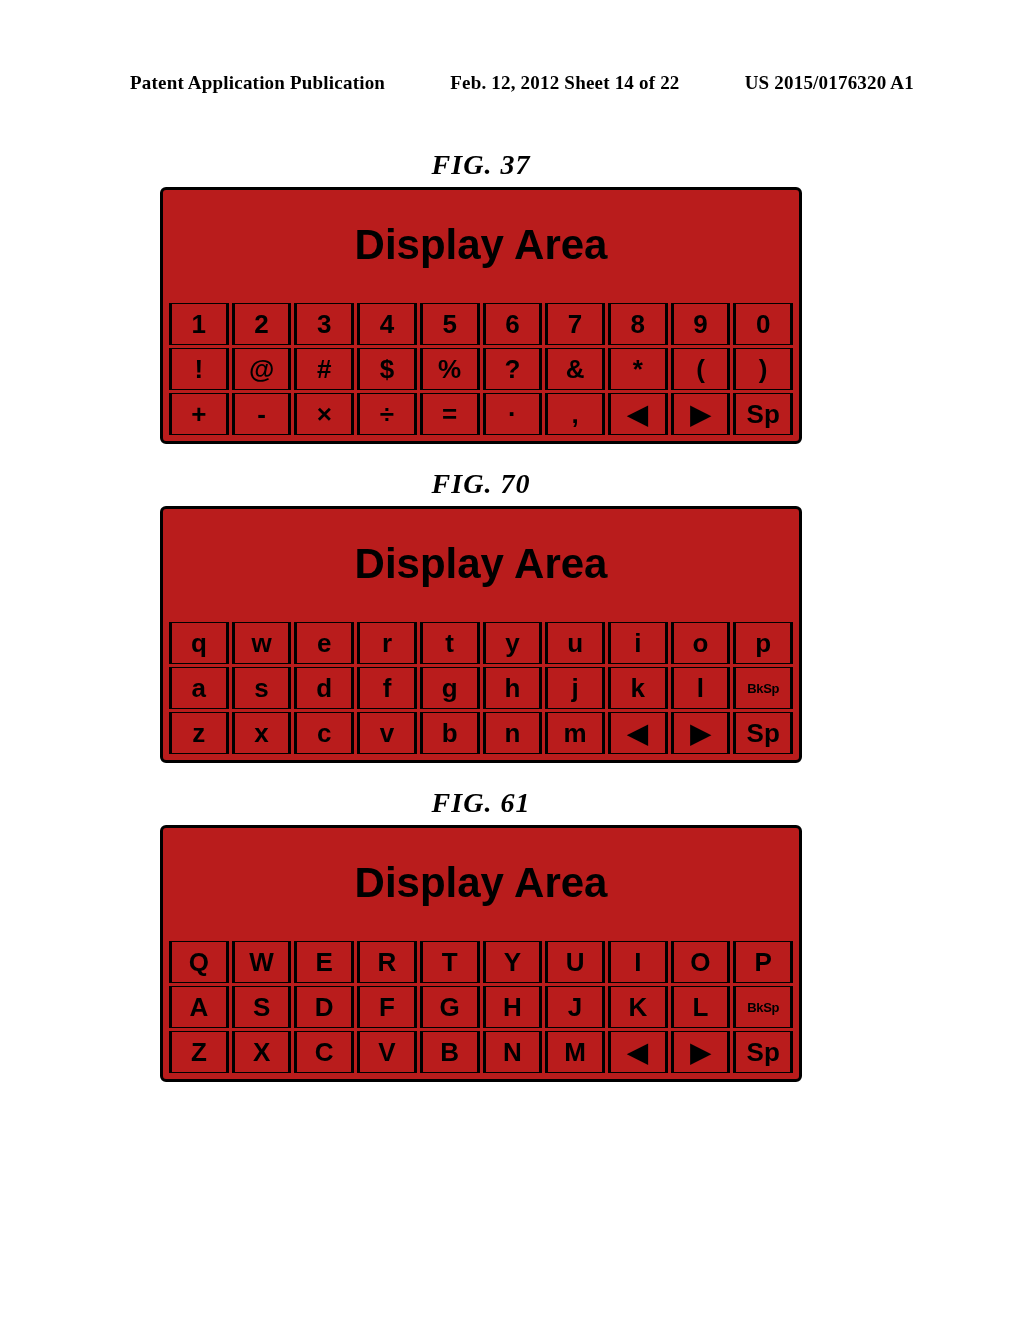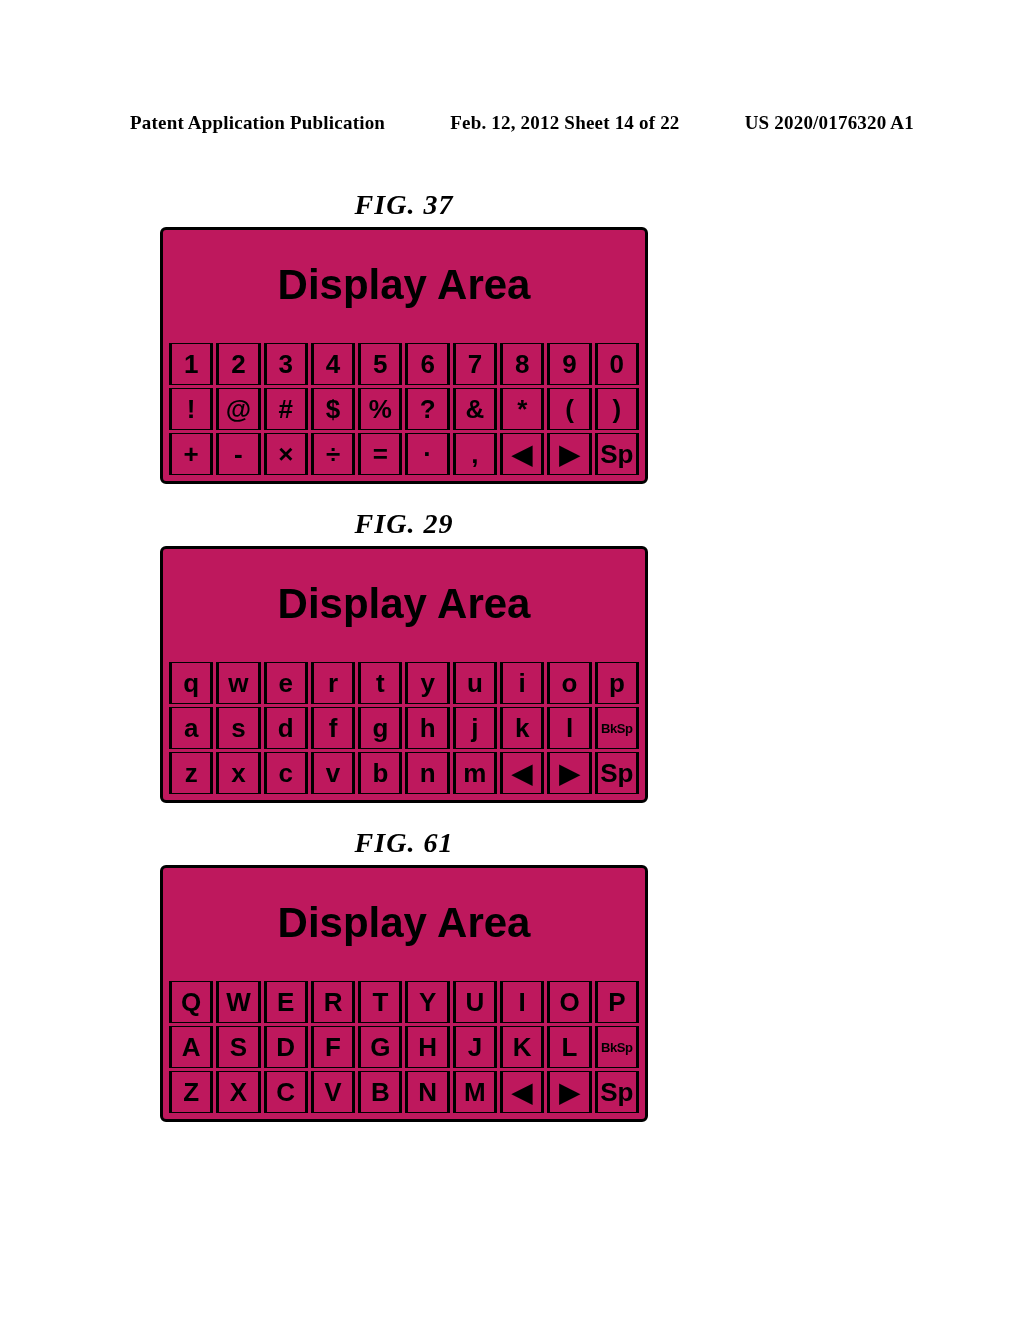--- a/index.html
+++ b/index.html
@@ -7,21 +7,21 @@
     padding: 0;
     background: #fff;
     font-family: "Times New Roman", Times, serif;
     color: #000;
     width: 1024px;
   }
   .page {
     width: 1024px;
     height: 1320px;
     box-sizing: border-box;
-    padding: 112px 110px 40px 130px;
+    padding: 72px 110px 40px 130px;
     position: relative;
   }
   .header-line {
     font-size: 19px;
     font-weight: bold;
     display: flex;
     justify-content: space-between;
     margin-bottom: 55px;
     letter-spacing: 0.2px;
   }
@@ -38,26 +38,26 @@
     align-items: center;
   }
   .fig-title {
     font-size: 28px;
     font-weight: bold;
     font-style: italic;
     letter-spacing: 1px;
     margin-bottom: 6px;
   }
   .device {
-    width: 488px;
+    width: 642px;
     border: 3px solid #000;
     border-radius: 6px;
     box-sizing: border-box;
     padding: 0 6px 6px 6px;
-    background: #be185d;
+    background: #b91c1c;
   }
   .display-area {
     height: 110px;
     display: flex;
     align-items: center;
     justify-content: center;
     font-size: 42px;
     font-weight: bold;
     font-family: Arial, Helvetica, sans-serif;
   }
@@ -91,21 +91,21 @@
   }
 </style>
 </head>
 <body>
 
 <div class="page">
 
   <div class="header-line">
     <span>Patent Application Publication</span>
     <span>Feb. 12, 2012  Sheet 14 of 22</span>
-    <span>US 2020/0176320 A1</span>
+    <span>US 2015/0176320 A1</span>
   </div>
 
   <div class="figs-wrap">
 
     <div class="fig-block">
       <div class="fig-title">FIG. 37</div>
       <div class="device">
         <div class="display-area">Display Area</div>
         <div class="key-row">
           <div class="key">1</div>
@@ -140,21 +140,21 @@
           <div class="key">·</div>
           <div class="key">,</div>
           <div class="key">◀</div>
           <div class="key">▶</div>
           <div class="key mid">Sp</div>
         </div>
       </div>
     </div>
 
     <div class="fig-block">
-      <div class="fig-title">FIG. 29</div>
+      <div class="fig-title">FIG. 70</div>
       <div class="device">
         <div class="display-area">Display Area</div>
         <div class="key-row">
           <div class="key">q</div>
           <div class="key">w</div>
           <div class="key">e</div>
           <div class="key">r</div>
           <div class="key">t</div>
           <div class="key">y</div>
           <div class="key">u</div>

